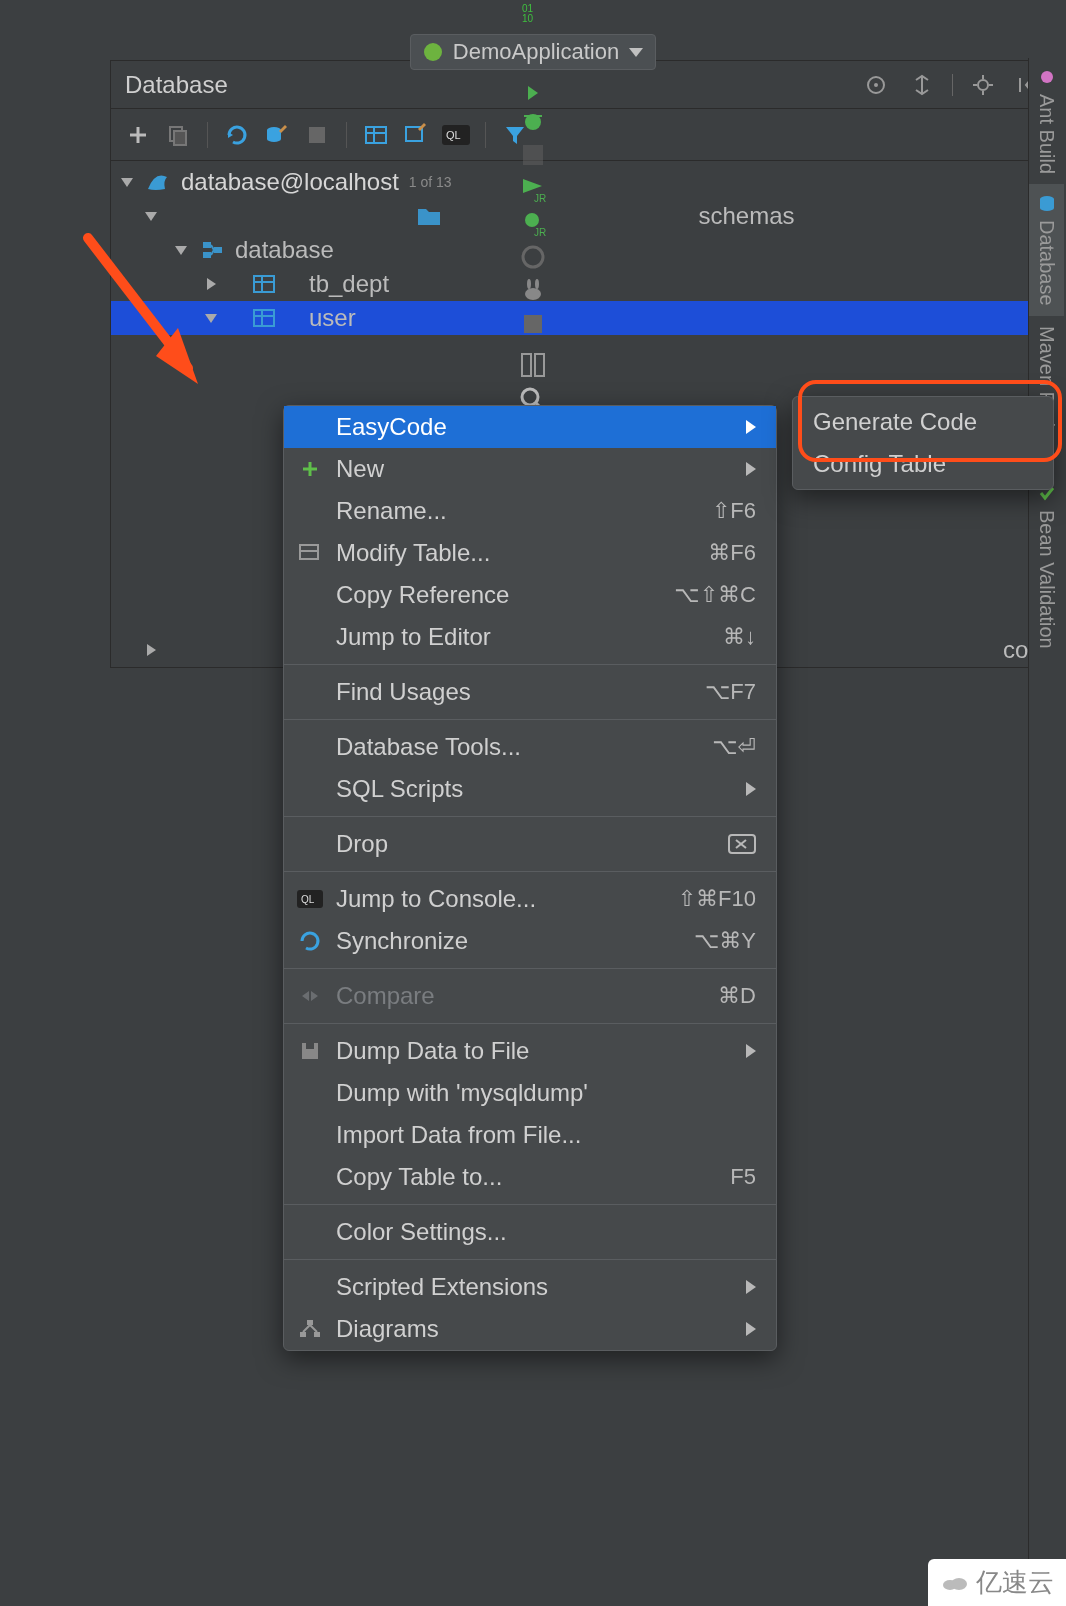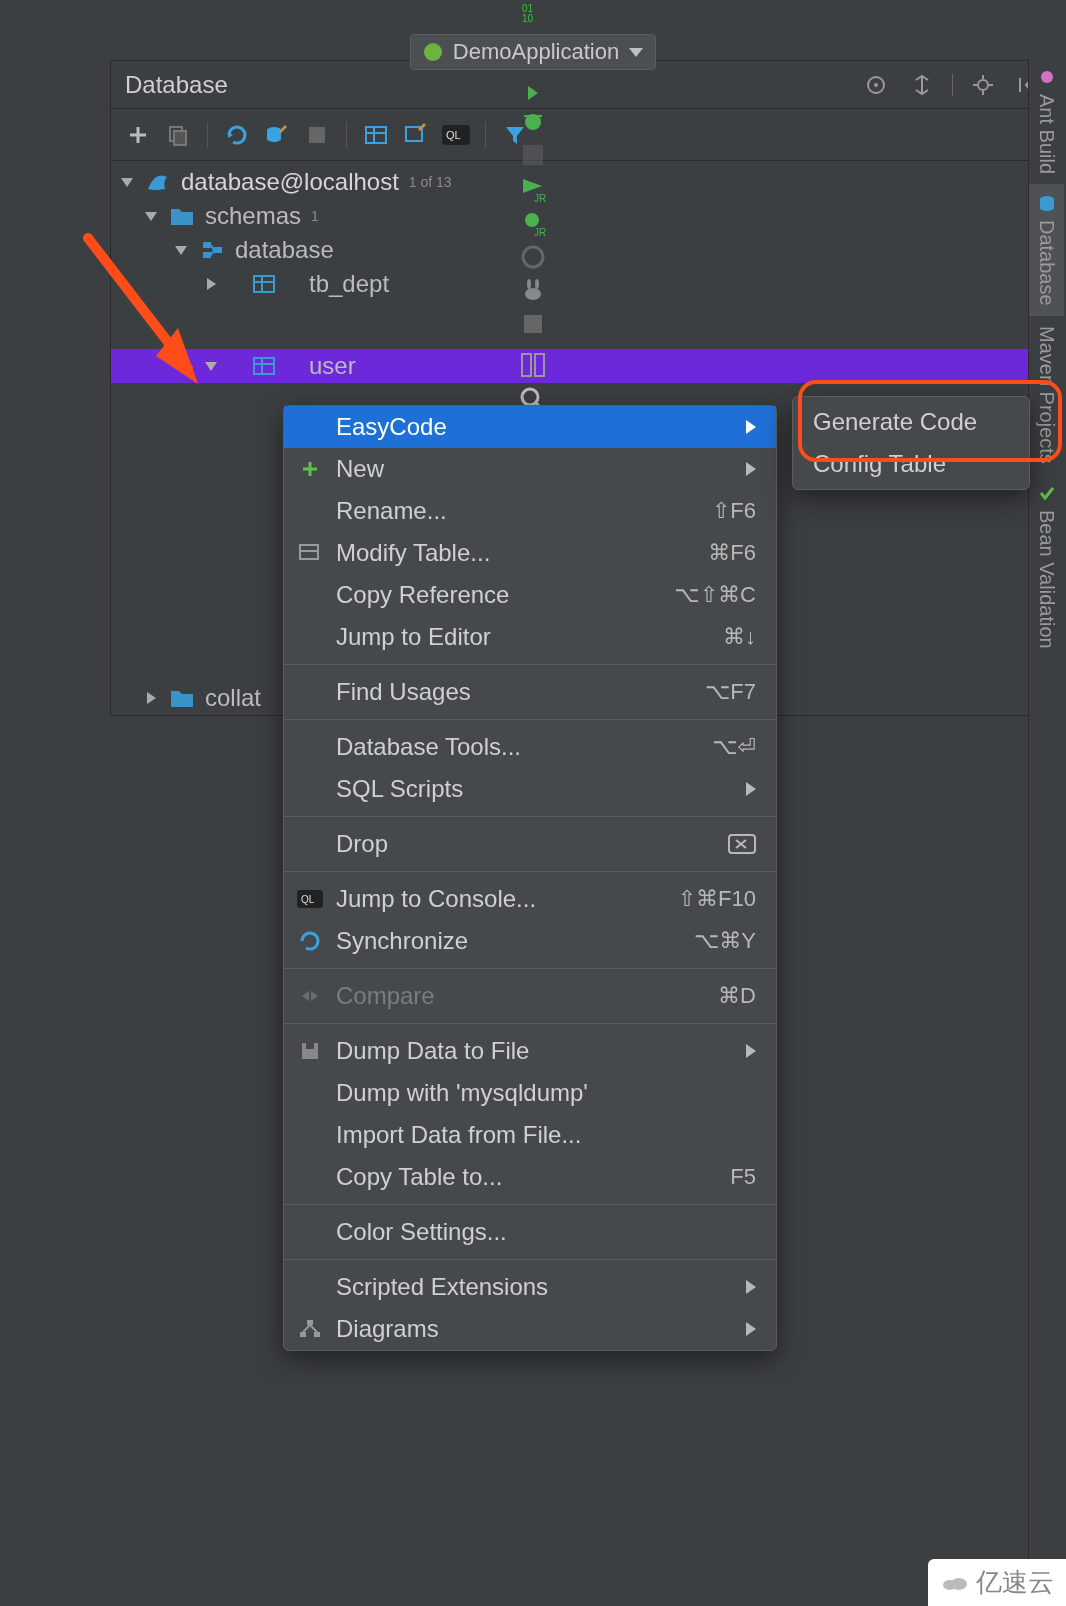--- a/index.html
+++ b/index.html
@@ -47,27 +47,27 @@
   .panel-toolbar {
     display:flex;align-items:center;gap:10px;
     padding:6px 12px;height:52px;border-bottom:1px solid #2b2b2b;
   }
   .panel-toolbar .ico { width:30px;height:30px;display:flex;align-items:center;justify-content:center;color:#8f949a; }
   .tree { padding-top:4px; font-size:24px; }
   .row {
     display:flex;align-items:center;height:34px;gap:10px;
     padding-left:8px;white-space:nowrap;
   }
-  .row.sel { background:#6d28d9;margin-top:48px; }
+  .row.sel { background:#1d4ed8; }
   .chev { width:16px;display:flex;justify-content:center;color:#aaaaaa; }
   .chev.closed::before{content:"";display:block;width:0;height:0;border-left:9px solid currentColor;border-top:6px solid transparent;border-bottom:6px solid transparent;}
   .chev.open::before{content:"";display:block;width:0;height:0;border-top:9px solid currentColor;border-left:6px solid transparent;border-right:6px solid transparent;}
   .node-icon{width:26px;height:26px;display:flex;align-items:center;justify-content:center;}
   .dim { color:#8a8a8a; font-size:14px; }
-  .indent-1{padding-left:32px;} .indent-2{padding-left:62px;}
+  .indent-1{padding-left:32px;justify-content:space-between;} .indent-2{padding-left:62px;}
   .indent-3{padding-left:92px;gap:32px;}
   .context-menu {
     position:absolute; left:283px; top:405px;
     width:494px;
     background:#46494b;
     border:1px solid #5a5d60;
     border-radius:6px;
     box-shadow:0 8px 26px rgba(0,0,0,.5);
     font-size:24px; color:#d0d0d0;
   }
@@ -78,21 +78,21 @@
   }
   .cm-item .lbl{flex:1;}
   .cm-item .sc{color:#b8b8b8;font-size:22px;}
   .cm-item .sub{color:#b8b8b8;}
   .cm-item.hl{background:#1e6fd6;color:#ffffff;}
   .cm-item.disabled{color:#7a7d80;}
   .cm-sep{height:1px;background:#5a5d60;margin:6px 0;}
   .cm-ico{width:28px;display:flex;align-items:center;justify-content:center;color:#9aa0a6;}
   .submenu {
     position:absolute; left:792px; top:396px;
-    width:238px;
+    width:262px;
     background:#46494b;border:1px solid #5a5d60;border-radius:6px;
     box-shadow:0 8px 26px rgba(0,0,0,.5);
     font-size:24px;color:#d0d0d0;padding:4px 0;
   }
   .submenu .cm-item{padding-left:20px;}
   .highlight-box{
     position:absolute; left:798px; top:380px; width:264px; height:82px;
     border:4px solid #ff4d1a; border-radius:18px; pointer-events:none;
   }
   .arrow-annot{

